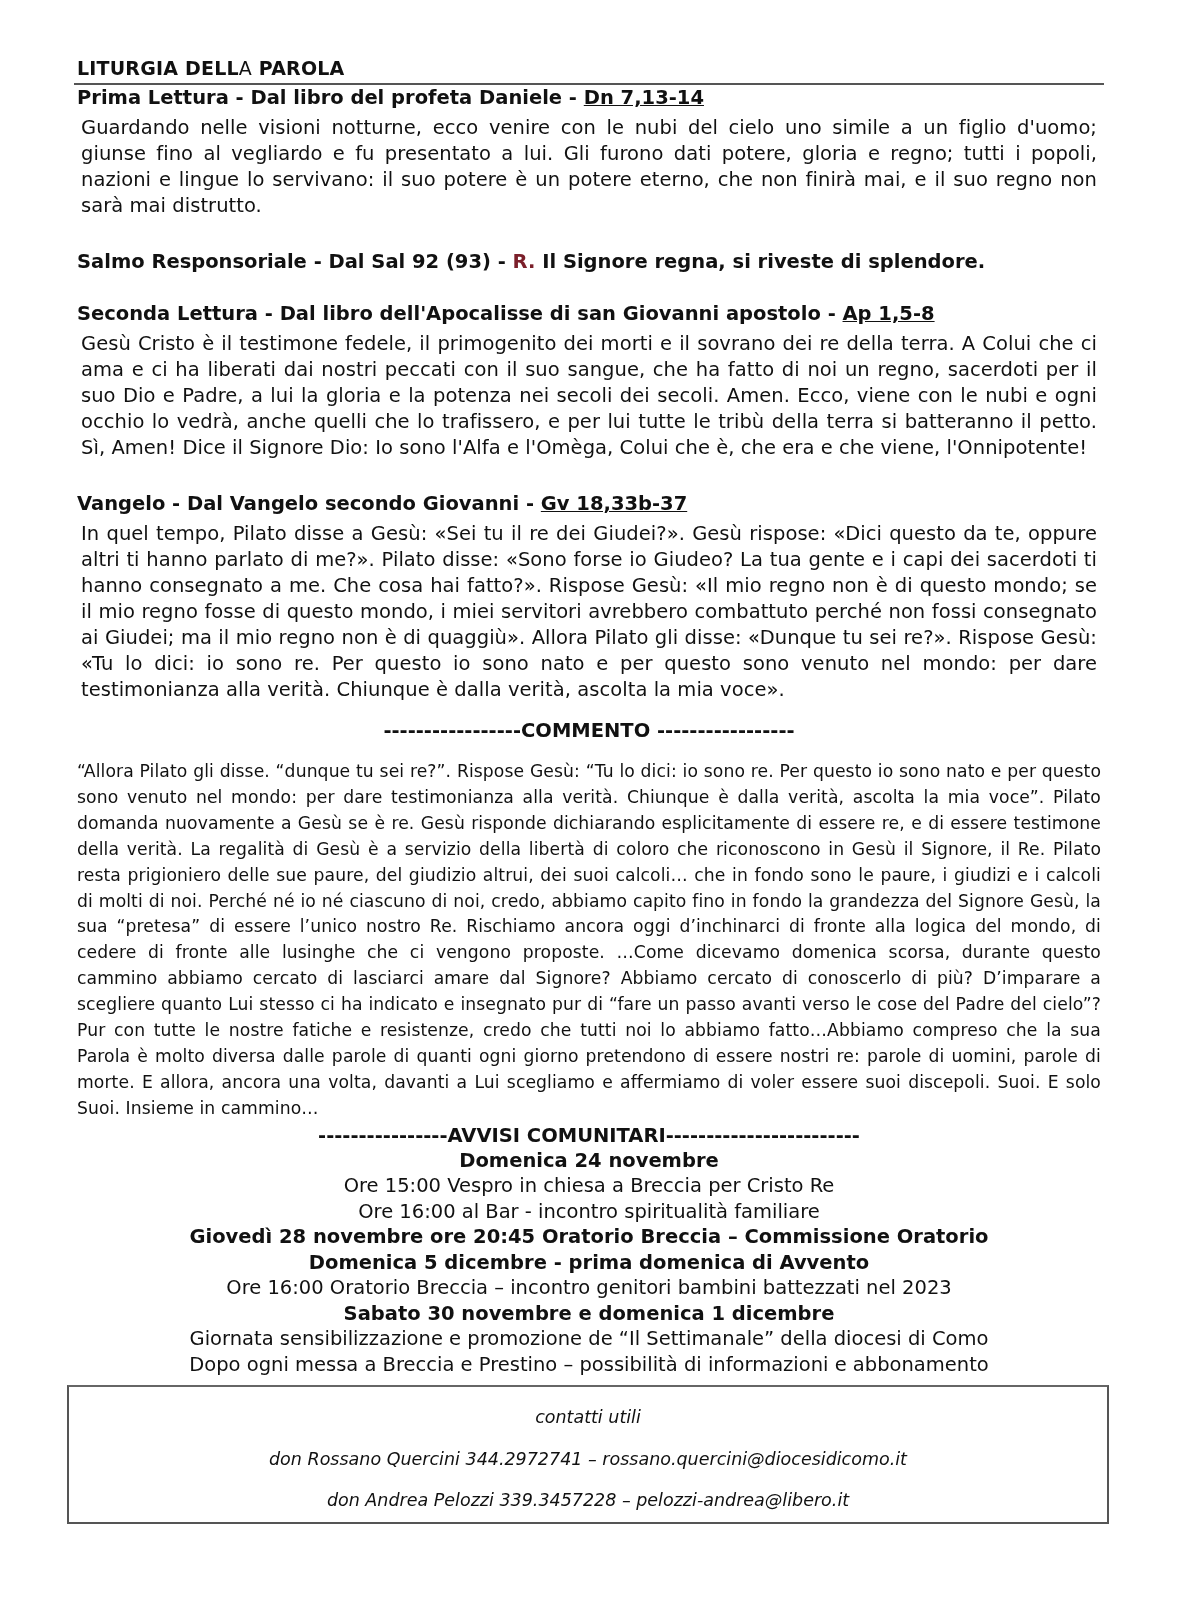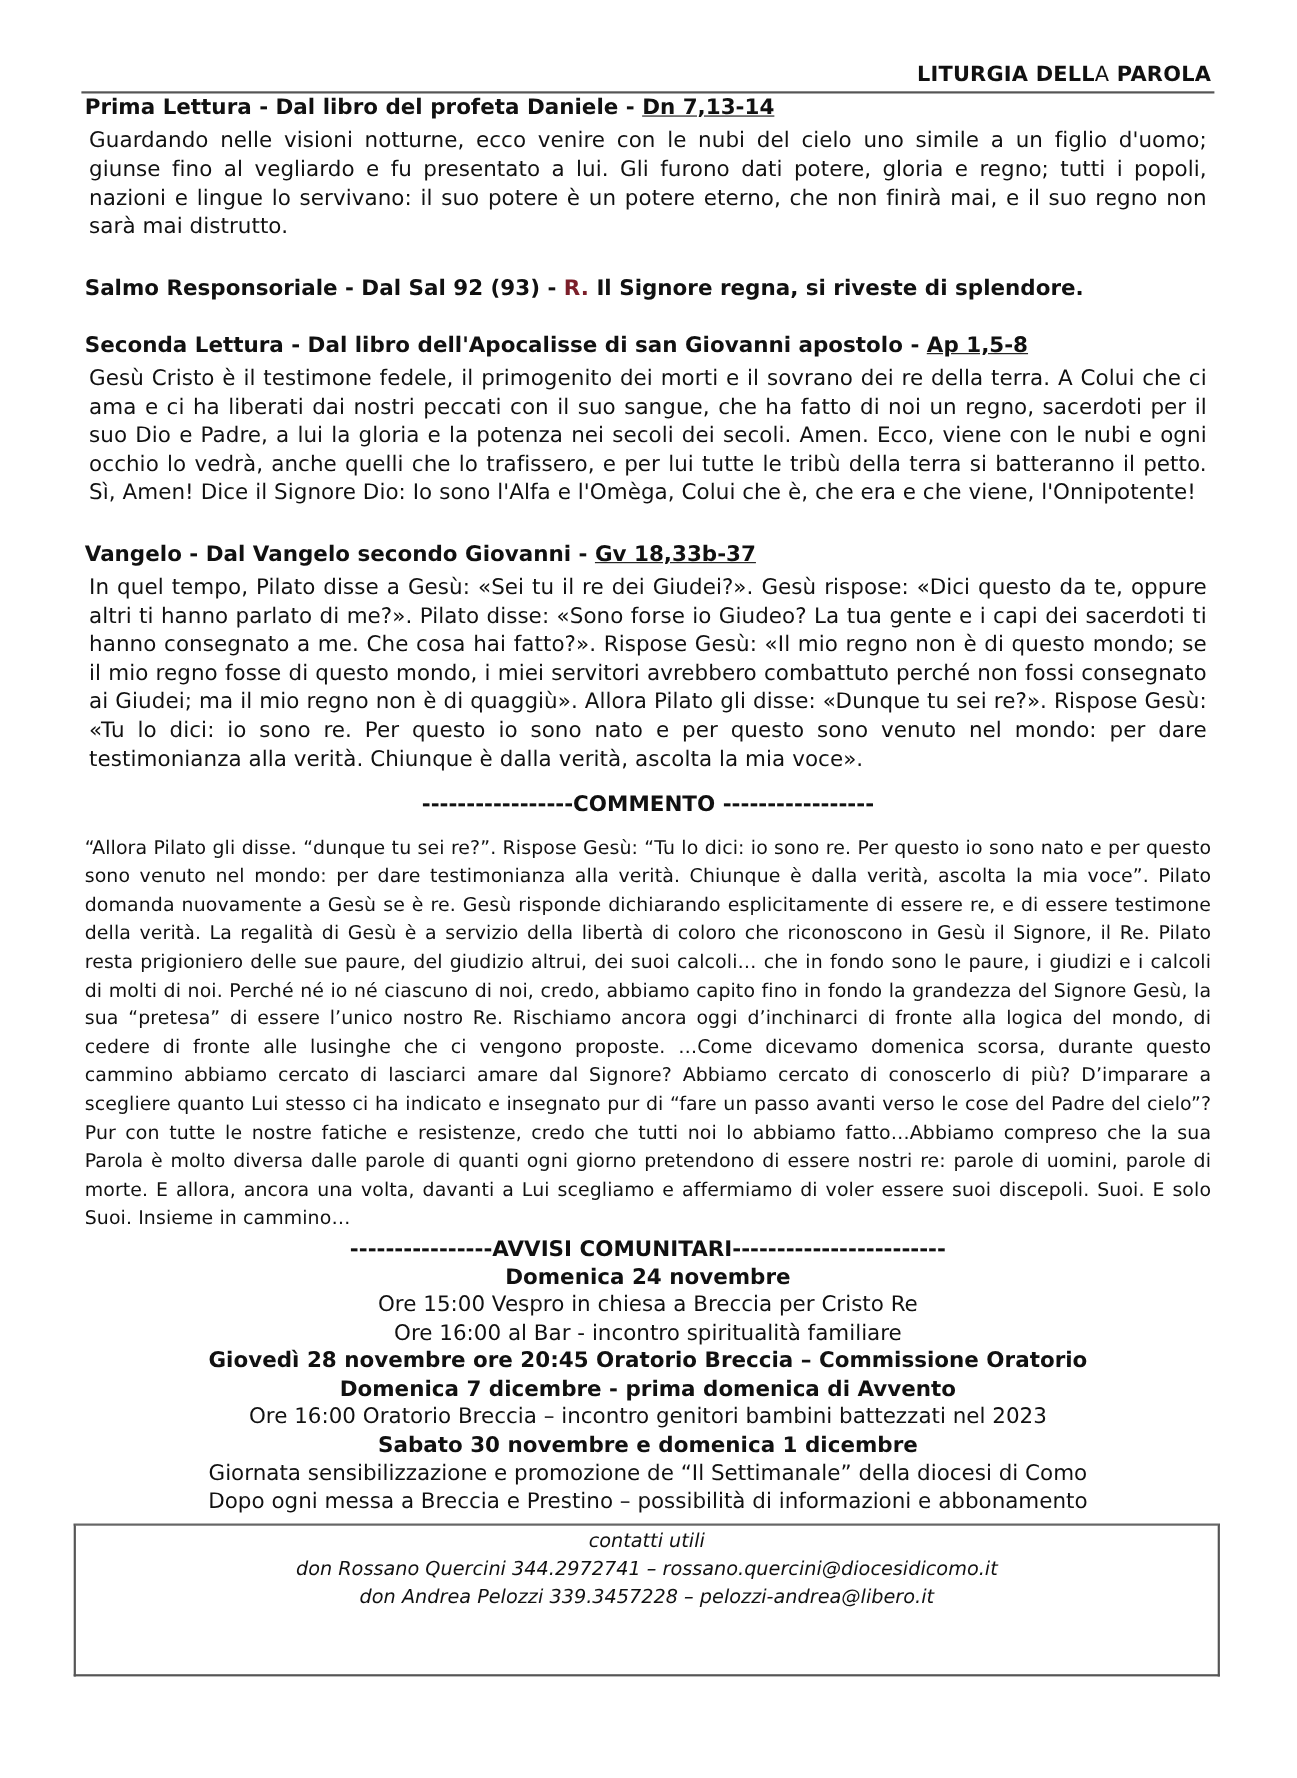--- a/index.html
+++ b/index.html
@@ -11,21 +11,21 @@
       color: #111111;
       font-family: "DejaVu Sans", "Liberation Sans", sans-serif;
     }
     .page {
       position: absolute;
       left: 77px;
       top: 56px;
       width: 1024px;
     }
     .title {
-      text-align: right;
+      text-align: left;
       font-weight: bold;
       font-size: 19px;
       line-height: 25px;
       margin: 0;
       letter-spacing: 0.2px;
     }
     .title .thin { font-weight: normal; }
     .title-rule {
       height: 0;
       border-top: 2px solid #555555;
@@ -86,21 +86,21 @@
       height: 139px;
       border: 2px solid #555555;
       border-top-color: #666666;
       box-sizing: border-box;
       text-align: center;
       font-style: italic;
       font-size: 17.5px;
       line-height: 25.5px;
       padding-top: 2px;
     }
-    .contacts-box p { margin: 0; white-space: nowrap; }
+    .contacts-box p { margin: 16px; white-space: nowrap; }
   </style>
 </head>
 <body>
 
 <div class="page">
 
   <h1 class="title"><span>LITURGIA DELL</span><span class="thin">A</span><span> PAROLA</span></h1>
   <div class="title-rule"></div>
 
   <section>
@@ -132,21 +132,21 @@
     <p class="section-sep">-----------------COMMENTO -----------------</p>
     <p class="comment-text">“Allora Pilato gli disse. “dunque tu sei re?”. Rispose Gesù: “Tu lo dici: io sono re. Per questo io sono nato e per questo sono venuto nel mondo: per dare testimonianza alla verità. Chiunque è dalla verità, ascolta la mia voce”. Pilato domanda nuovamente a Gesù se è re. Gesù risponde dichiarando esplicitamente di essere re, e di essere testimone della verità. La regalità di Gesù è a servizio della libertà di coloro che riconoscono in Gesù il Signore, il Re. Pilato resta prigioniero delle sue paure, del giudizio altrui, dei suoi calcoli… che in fondo sono le paure, i giudizi e i calcoli di molti di noi. Perché né io né ciascuno di noi, credo, abbiamo capito fino in fondo la grandezza del Signore Gesù, la sua “pretesa” di essere l’unico nostro Re. Rischiamo ancora oggi d’inchinarci di fronte alla logica del mondo, di cedere di fronte alle lusinghe che ci vengono proposte. …Come dicevamo domenica scorsa, durante questo cammino abbiamo cercato di lasciarci amare dal Signore? Abbiamo cercato di conoscerlo di più? D’imparare a scegliere quanto Lui stesso ci ha indicato e insegnato pur di “fare un passo avanti verso le cose del Padre del cielo”? Pur con tutte le nostre fatiche e resistenze, credo che tutti noi lo abbiamo fatto…Abbiamo compreso che la sua Parola è molto diversa dalle parole di quanti ogni giorno pretendono di essere nostri re: parole di uomini, parole di morte. E allora, ancora una volta, davanti a Lui scegliamo e affermiamo di voler essere suoi discepoli. Suoi. E solo Suoi. Insieme in cammino…</p>
   </section>
 
   <section class="notices">
     <p class="avvisi-title">----------------AVVISI  COMUNITARI------------------------</p>
     <p class="notice-line bold">Domenica 24 novembre</p>
     <p class="notice-line">Ore 15:00 Vespro in chiesa a Breccia per Cristo Re</p>
     <p class="notice-line">Ore 16:00 al Bar  - incontro spiritualità familiare</p>
     <p class="notice-line bold">Giovedì 28 novembre ore 20:45 Oratorio Breccia – Commissione Oratorio</p>
-    <p class="notice-line bold">Domenica 7 dicembre  - prima domenica di Avvento</p>
+    <p class="notice-line bold">Domenica 5 dicembre  - prima domenica di Avvento</p>
     <p class="notice-line">Ore 16:00 Oratorio Breccia – incontro genitori bambini battezzati nel 2023</p>
     <p class="notice-line bold">Sabato 30 novembre e domenica 1 dicembre</p>
     <p class="notice-line">Giornata sensibilizzazione e promozione de “Il Settimanale” della diocesi di Como</p>
     <p class="notice-line">Dopo ogni messa a Breccia e Prestino – possibilità di informazioni e abbonamento</p>
   </section>
 </div>
 
 <div class="contacts-box">
   <p>contatti utili</p>
   <p>don Rossano Quercini 344.2972741 – rossano.quercini@diocesidicomo.it</p>

